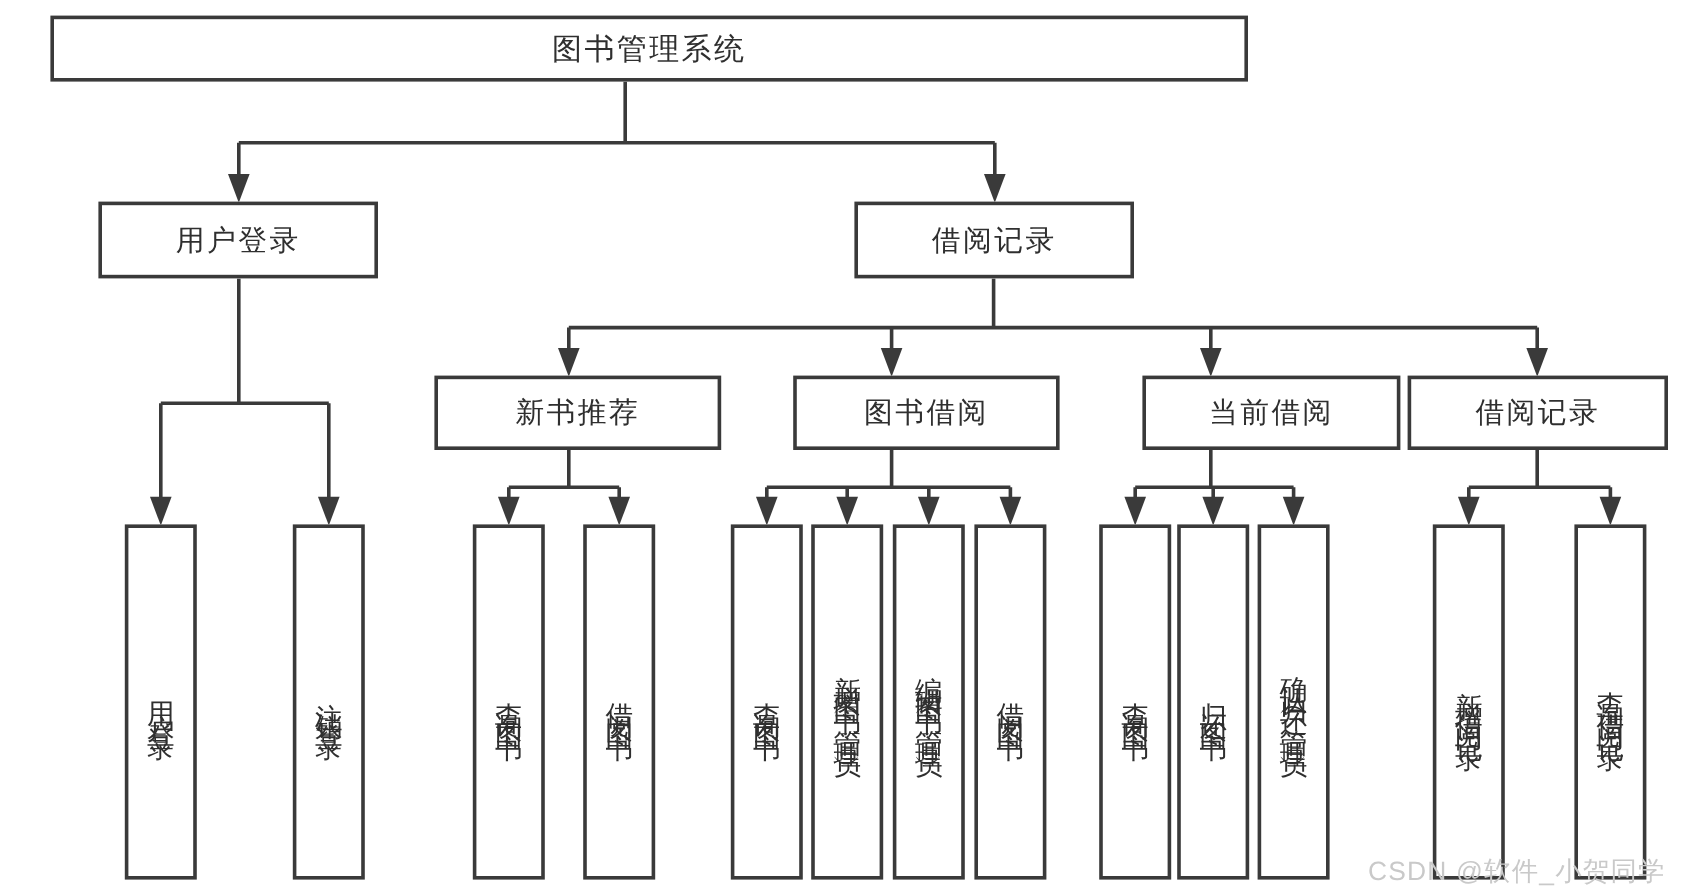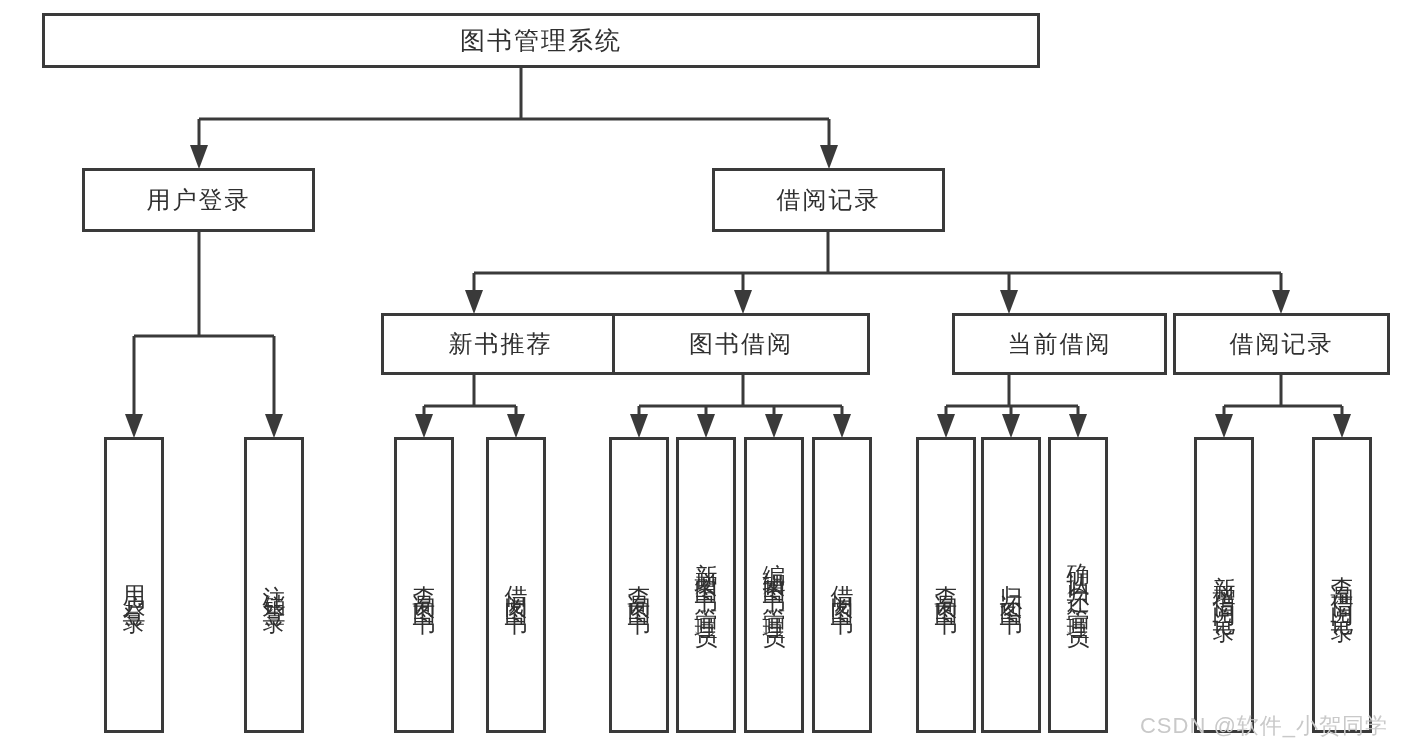--- a/index.html
+++ b/index.html
@@ -117,24 +117,24 @@
     <span>图书管理系统</span>
   </div>
 
   <div class="node box-h" style="left:82px;top:168px;width:233px;height:64px;">
     <span>用户登录</span>
   </div>
   <div class="node box-h" style="left:712px;top:168px;width:233px;height:64px;">
     <span>借阅记录</span>
   </div>
 
-  <div class="node box-h" style="left:362px;top:313px;width:239px;height:62px;margin-left:19px;">
+  <div class="node box-h" style="left:362px;top:313px;width:239px;height:62px;">
     <span>新书推荐</span>
   </div>
-  <div class="node box-h" style="left:612px;top:313px;width:258px;height:62px;">
+  <div class="node box-h" style="left:661px;top:313px;width:222px;height:62px;">
     <span>图书借阅</span>
   </div>
   <div class="node box-h" style="left:952px;top:313px;width:215px;height:62px;">
     <span>当前借阅</span>
   </div>
   <div class="node box-h" style="left:1173px;top:313px;width:217px;height:62px;">
     <span>借阅记录</span>
   </div>
 
   <div class="node box-v" style="left:104px;top:437px;width:60px;height:296px;">

